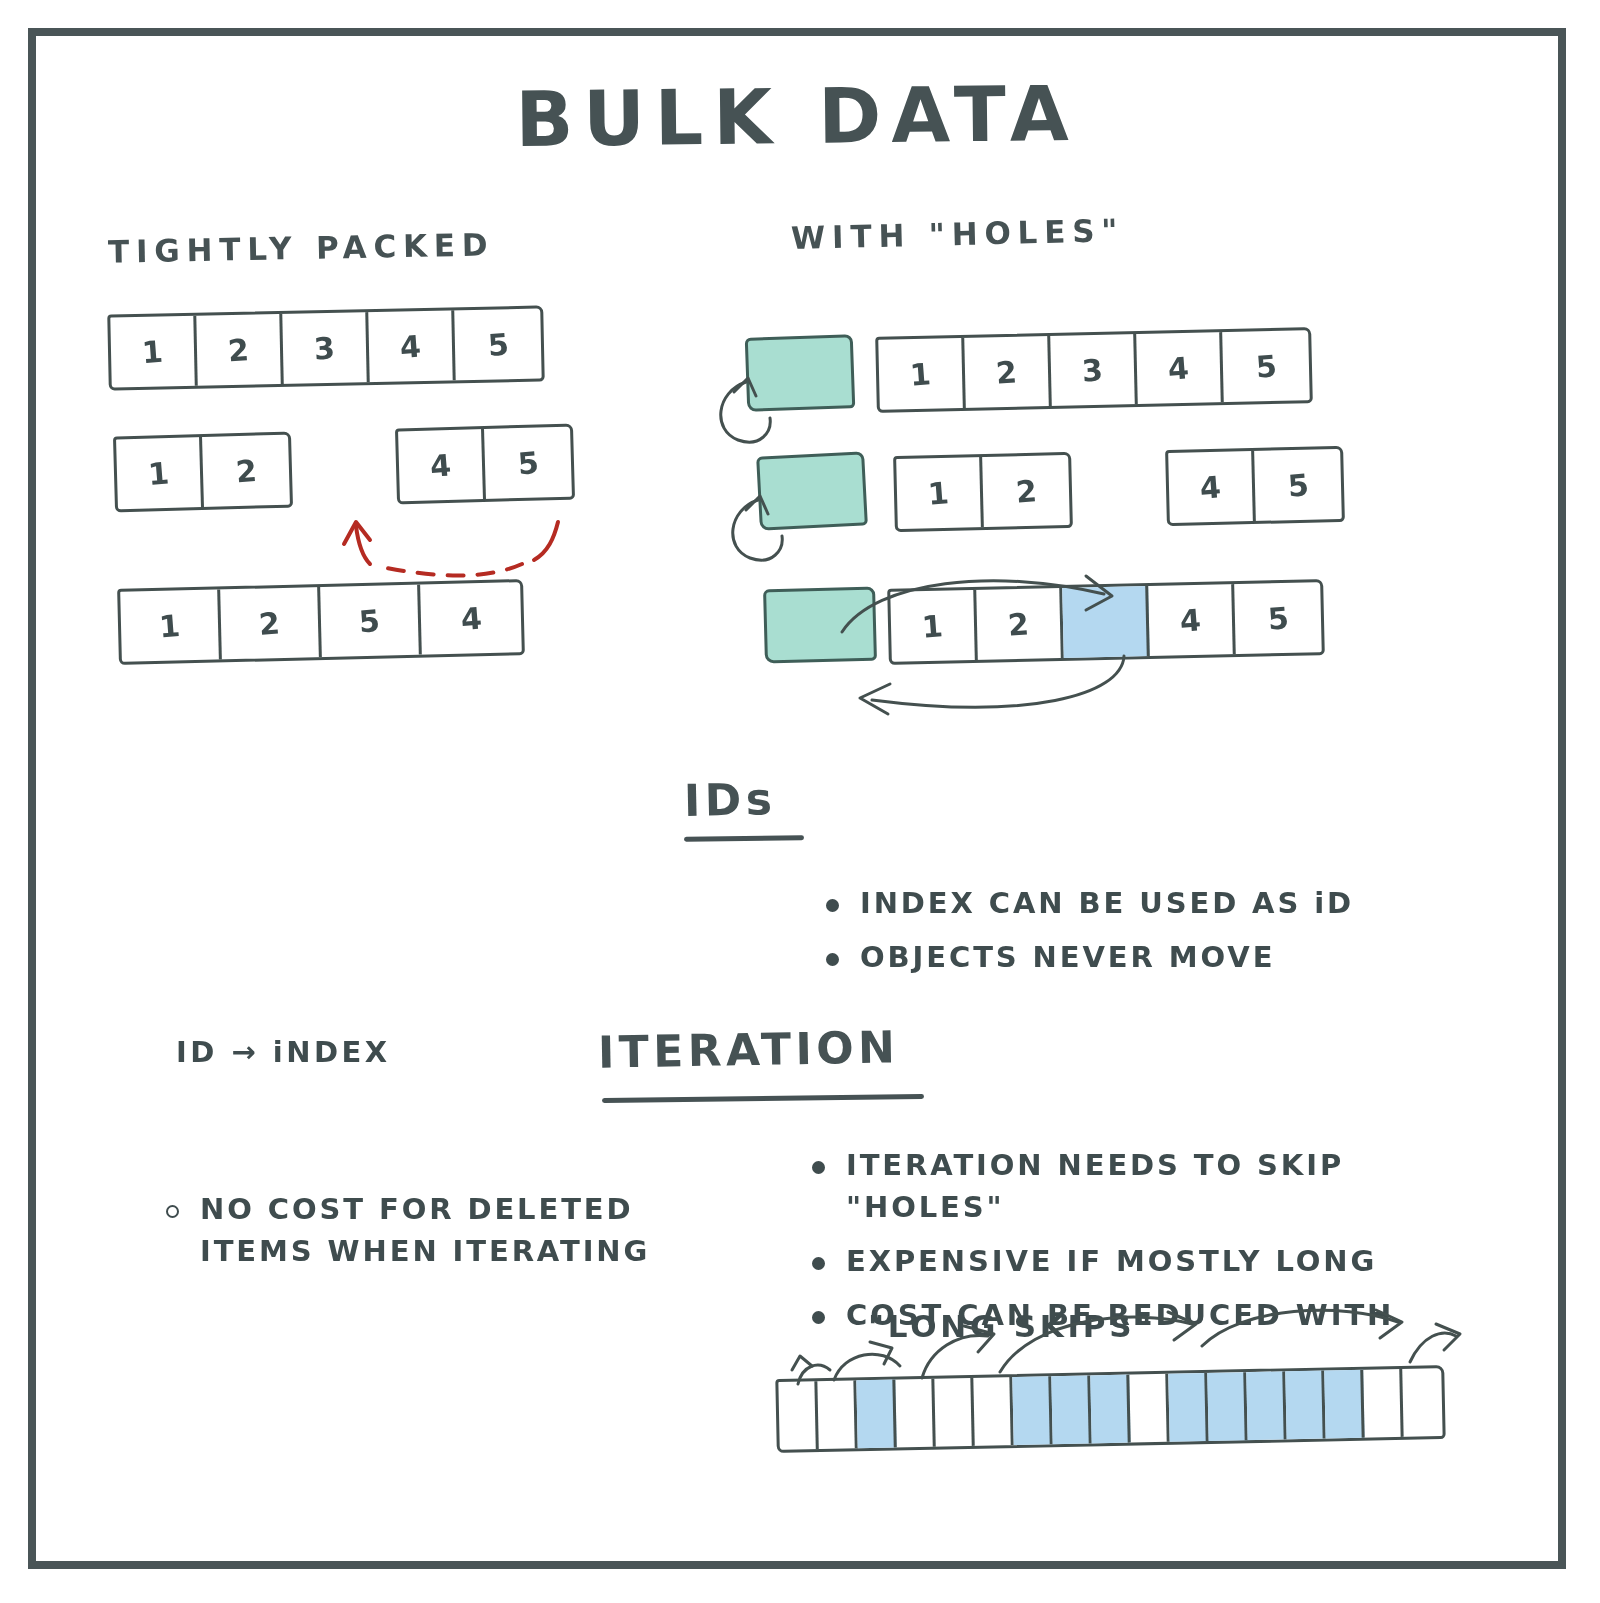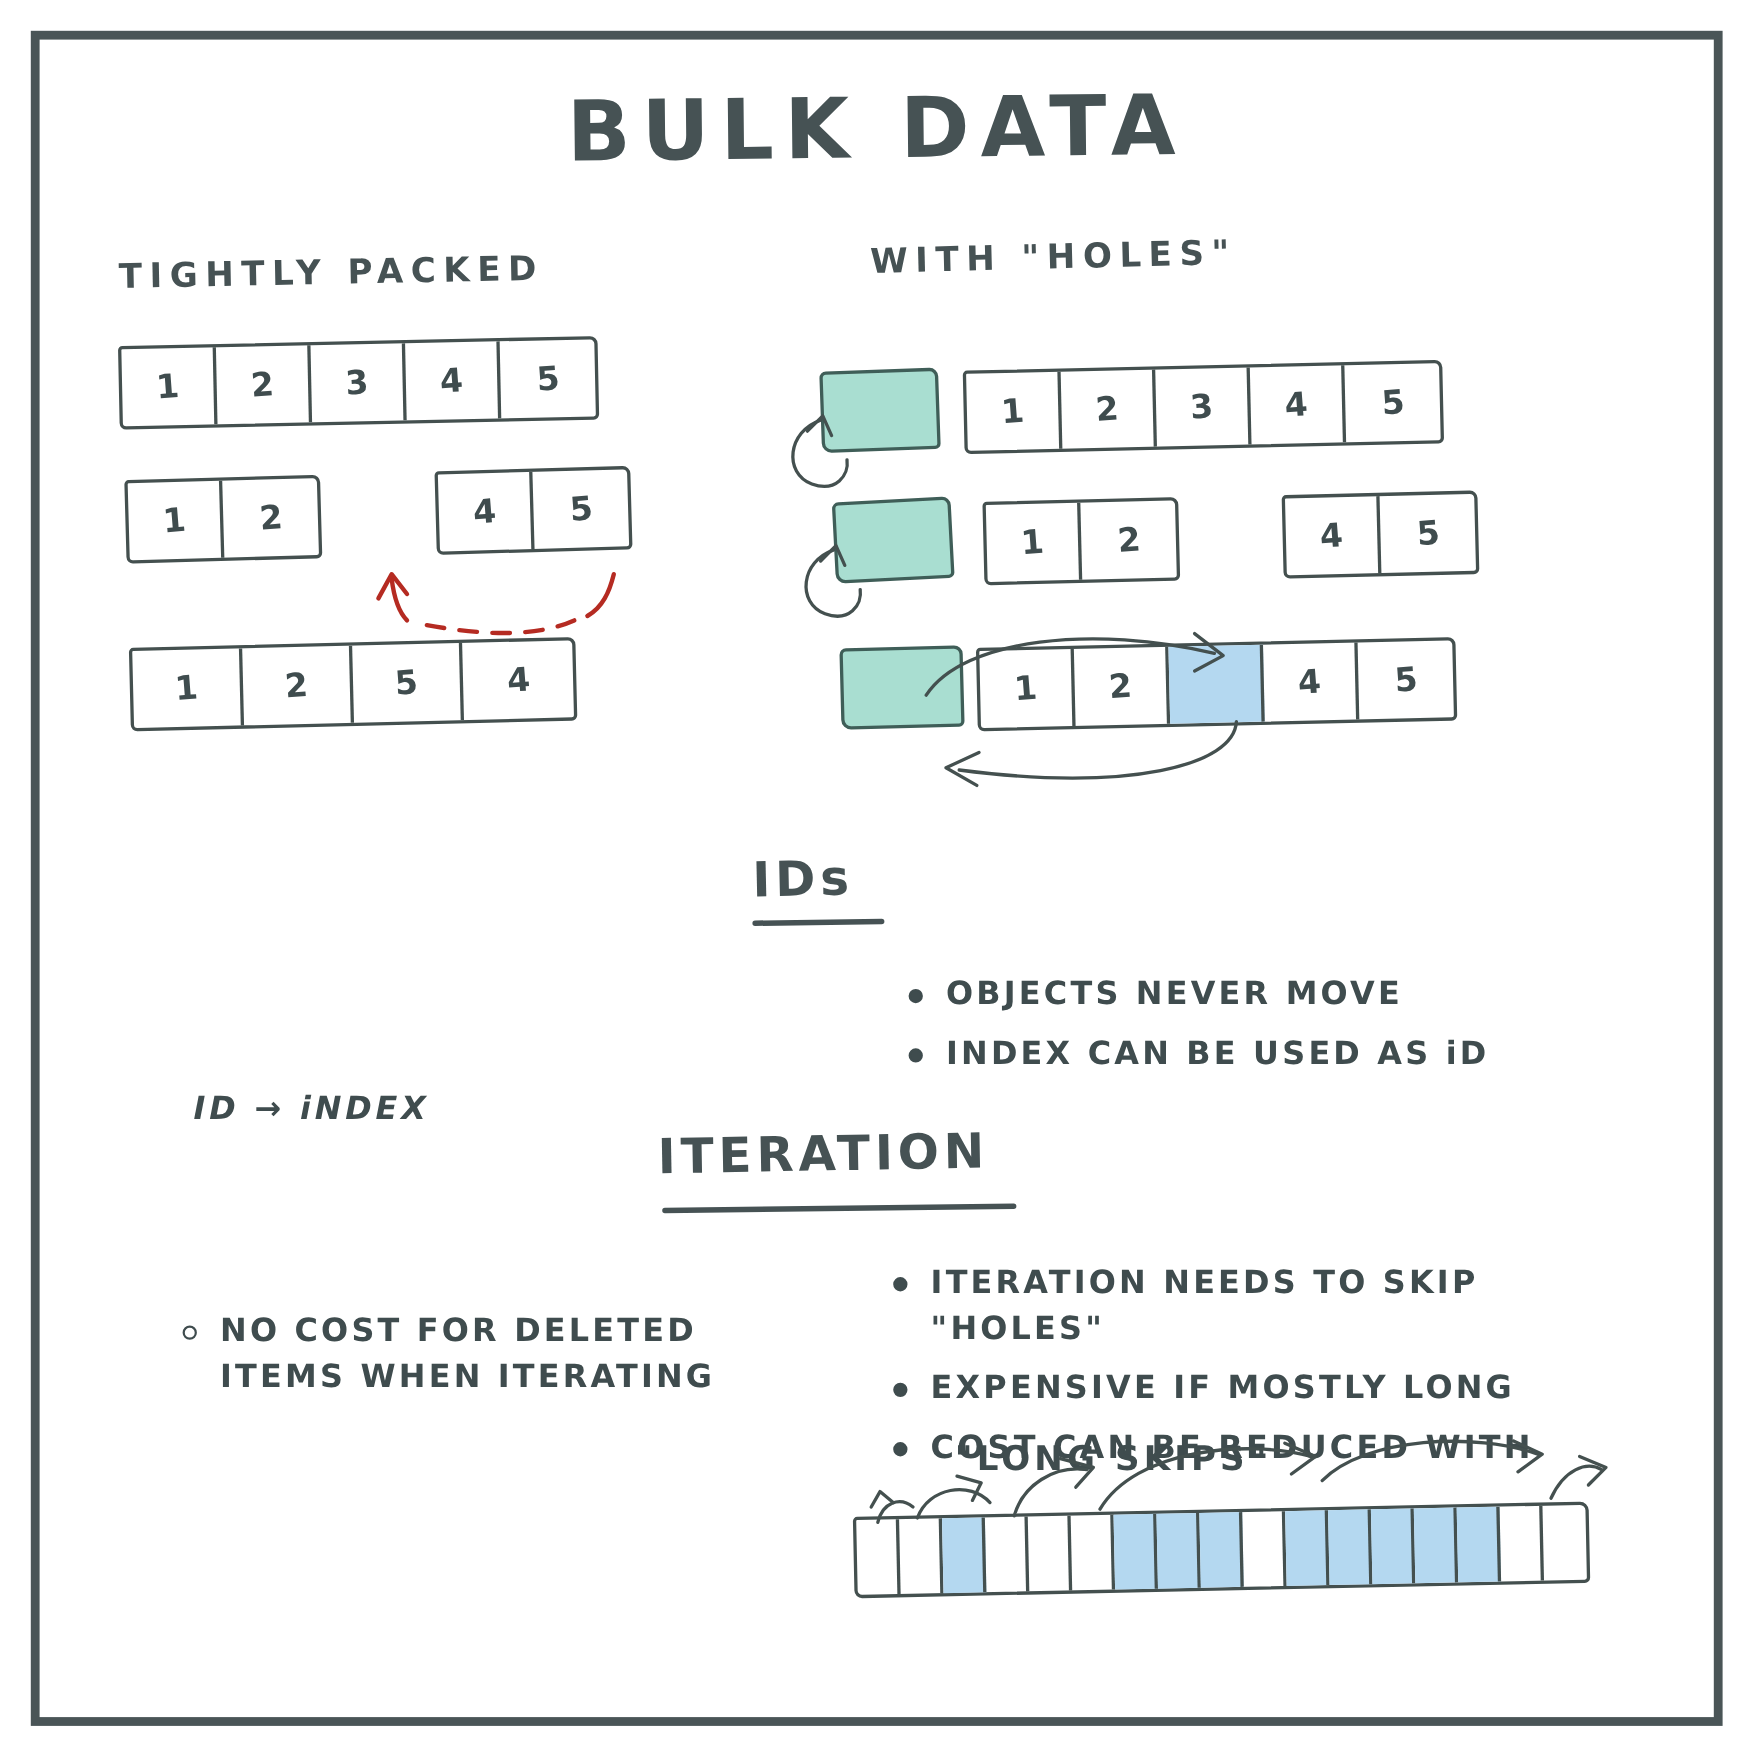--- a/index.html
+++ b/index.html
@@ -309,25 +309,25 @@
   </svg>
 
   <svg class="ink" style="left:790px; top:614px; width:340px; height:80px;" viewBox="0 0 340 80">
     <path d="M 298 6 C 296 46 200 70 46 50"></path>
     <path d="M 64 34 L 34 48 L 62 64"></path>
   </svg>
 
   <div class="section hand" style="left:648px; top:738px; transform:rotate(-1.2deg);">IDs</div>
   <div class="underline" style="left:648px; top:800px; width:120px; transform:rotate(-0.8deg);"></div>
 
-  <div class="idline hand" style="left:140px; top:954px;font-style:italic;">ID  →   iNDEX</div>
+  <div class="idline hand" style="left:140px; top:999px;">ID  →   iNDEX</div>
 
   <div class="bullets" style="left:782px; top:846px; width:600px;">
+    <div class="bullet filled">INDEX CAN BE USED AS iD</div>
     <div class="bullet filled">OBJECTS NEVER MOVE</div>
-    <div class="bullet filled">INDEX CAN BE USED AS iD</div>
   </div>
 
   <div class="section hand" style="left:562px; top:988px; transform:rotate(-1deg);">ITERATION</div>
   <div class="underline" style="left:566px; top:1060px; width:322px; transform:rotate(-0.7deg);"></div>
 
   <div class="bullets" style="left:122px; top:1152px; width:520px;">
     <div class="bullet">NO COST FOR DELETED
 ITEMS WHEN ITERATING</div>
   </div>
 

